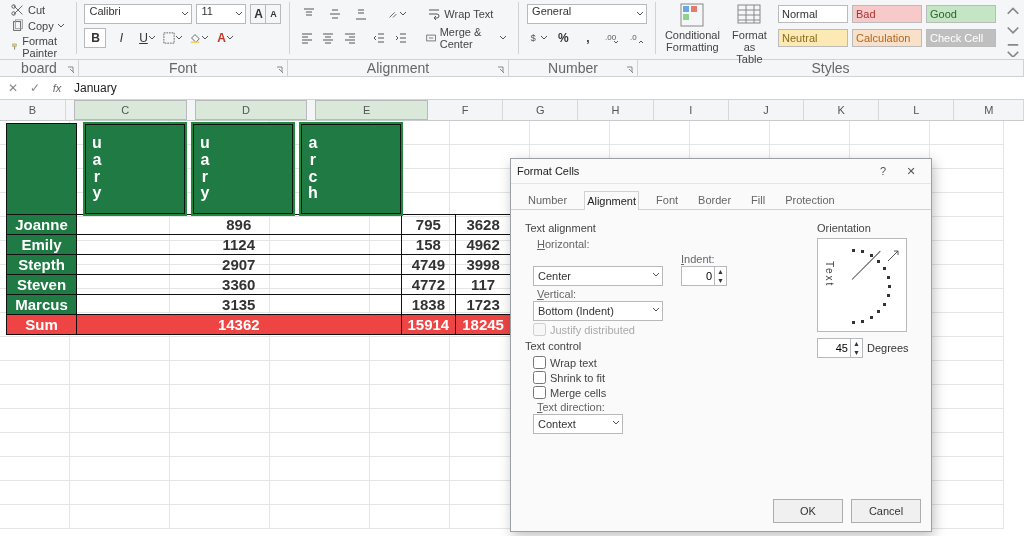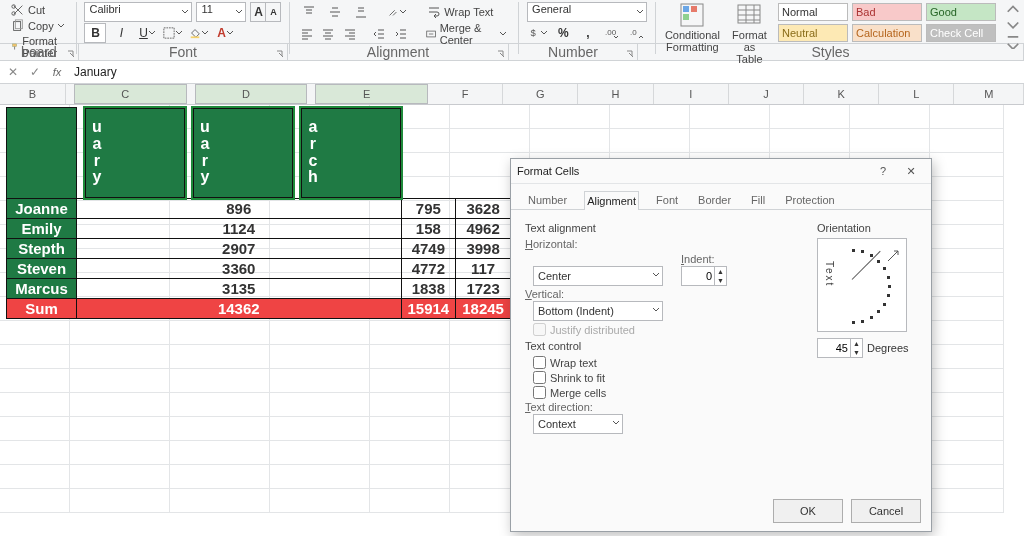--- a/index.html
+++ b/index.html
@@ -1,17 +1,17 @@
 <!DOCTYPE html>
 <html><head>
 <meta charset="utf-8">
 <style>
 html,body{margin:0;padding:0;font-family:"Segoe UI",Tahoma,sans-serif;font-size:12px;color:#333;background:#fff;width:1024px;height:536px;overflow:hidden}
 
-#ribbon{background:#f5f6f7;border-bottom:1px solid #d0d3d6;height:44px;display:flex;align-items:flex-start;padding:2px 4px 0 4px;box-sizing:border-box}
+#ribbon{background:#f5f6f7;border-bottom:1px solid #d0d3d6;height:60px;display:flex;align-items:flex-start;padding:2px 4px 0 4px;box-sizing:border-box}
 .rib-col{display:flex;flex-direction:column;height:100%;padding:0 4px}
 .rib-sep{width:1px;background:#d0d3d6;height:52px;margin:0 4px}
 .rib-row{display:flex;align-items:center;gap:4px;height:24px}
 .rib-item{display:flex;align-items:center;gap:3px;font-size:11px;color:#444;cursor:default;padding:1px 3px}
 .rib-item svg{width:14px;height:14px}
 
 .font-input{height:18px;border:1px solid #b7b9bd;background:#fff;font-size:11px;padding:0 16px 0 4px;position:relative}
 .incdec{display:flex;border:1px solid #b7b9bd;height:18px}
 .incdec div{width:14px;display:flex;align-items:center;justify-content:center;border-left:1px solid #b7b9bd;font-size:11px;font-weight:bold}
 .incdec div:first-child{border-left:none}
@@ -60,21 +60,21 @@
 #dlg-title{height:24px;display:flex;align-items:center;padding:0 6px;border-bottom:1px solid #e3e5e7;color:#222}
 #dlg-title .sp{flex:1}
 #dlg-title .wb{width:28px;height:20px;display:flex;align-items:center;justify-content:center;color:#555}
 #dlg-tabs{display:flex;gap:14px;padding:6px 14px 0 14px;border-bottom:1px solid #d0d3d6}
 .tab{padding:3px 2px;color:#666;border:1px solid transparent;border-bottom:none;cursor:default}
 .tab.active{color:#222;border-color:#d0d3d6;background:#fafafa;position:relative;top:1px}
 #dlg-body{padding:8px 14px;display:flex;gap:20px}
 #dlg-left{flex:1}
 #dlg-right{width:100px}
 .sec-title{color:#444;margin:4px 0}
-.lbl{color:#666;font-size:11px;margin:2px 0 1px 0}
+.lbl{color:#666;font-size:11px;margin:2px 0 1px 12px}
 .lbl .u{text-decoration:underline}
 .sel{display:inline-flex;align-items:center;border:1px solid #b7b9bd;background:#fff;height:18px;padding:0 14px 0 4px;position:relative;margin-left:8px;font-size:11px}
 .sel .dd{position:absolute;right:2px;top:4px}
 .chk{display:flex;align-items:center;gap:4px;margin:2px 0 2px 8px;color:#444}
 .chk input{margin:0}
 #orient-box{border:1px solid #b7b9bd;background:#fff;width:88px;height:92px;position:relative;margin-top:2px}
 .arc-dot{position:absolute;width:3px;height:3px;background:#333}
 #ori-label-v{position:absolute;left:6px;top:22px;font-size:10px;color:#444;writing-mode:vertical-rl;letter-spacing:2px}
 #ori-line{position:absolute;left:34px;top:40px;width:40px;height:1px;background:#555;transform-origin:left center;transform:rotate(-45deg)}
 #ori-arrow{position:absolute;left:68px;top:10px}

